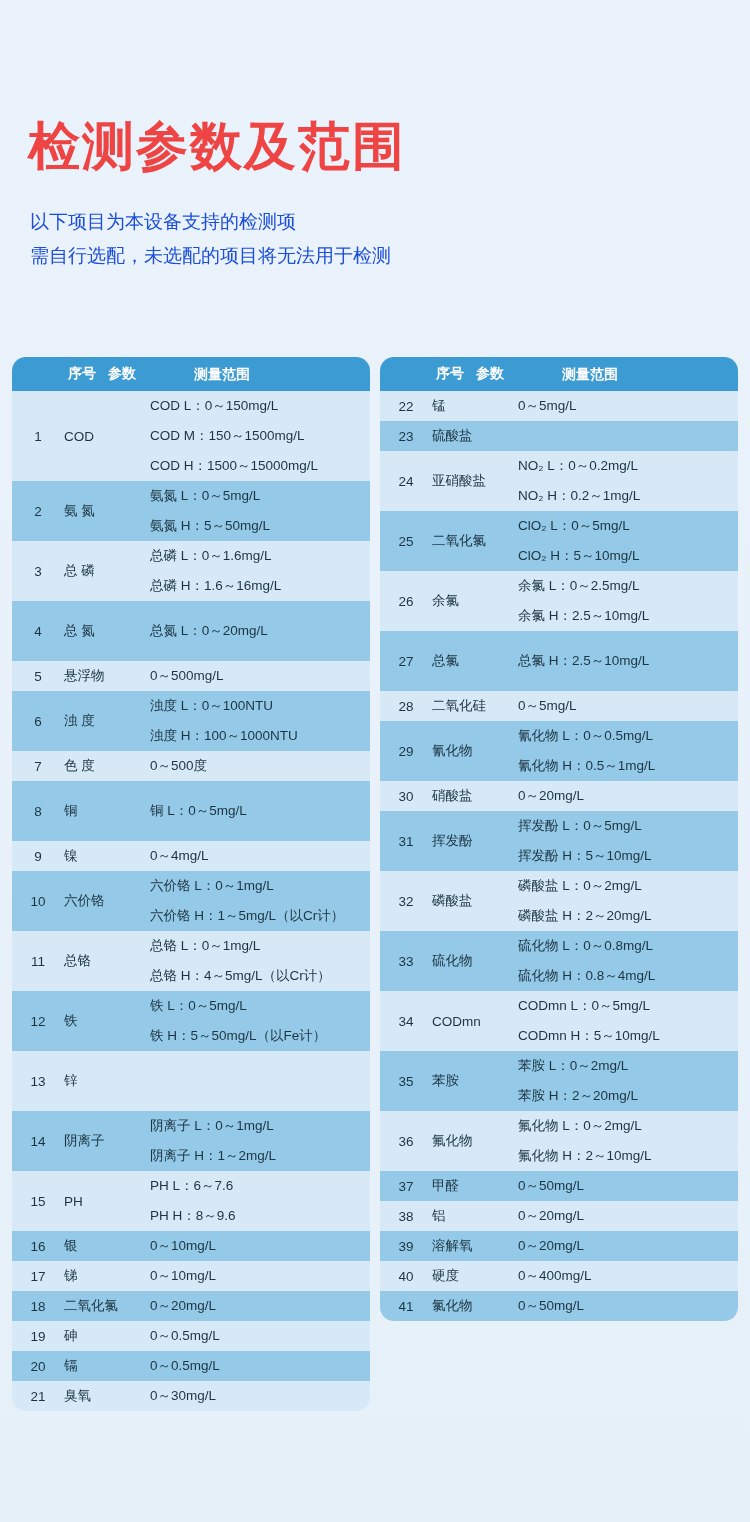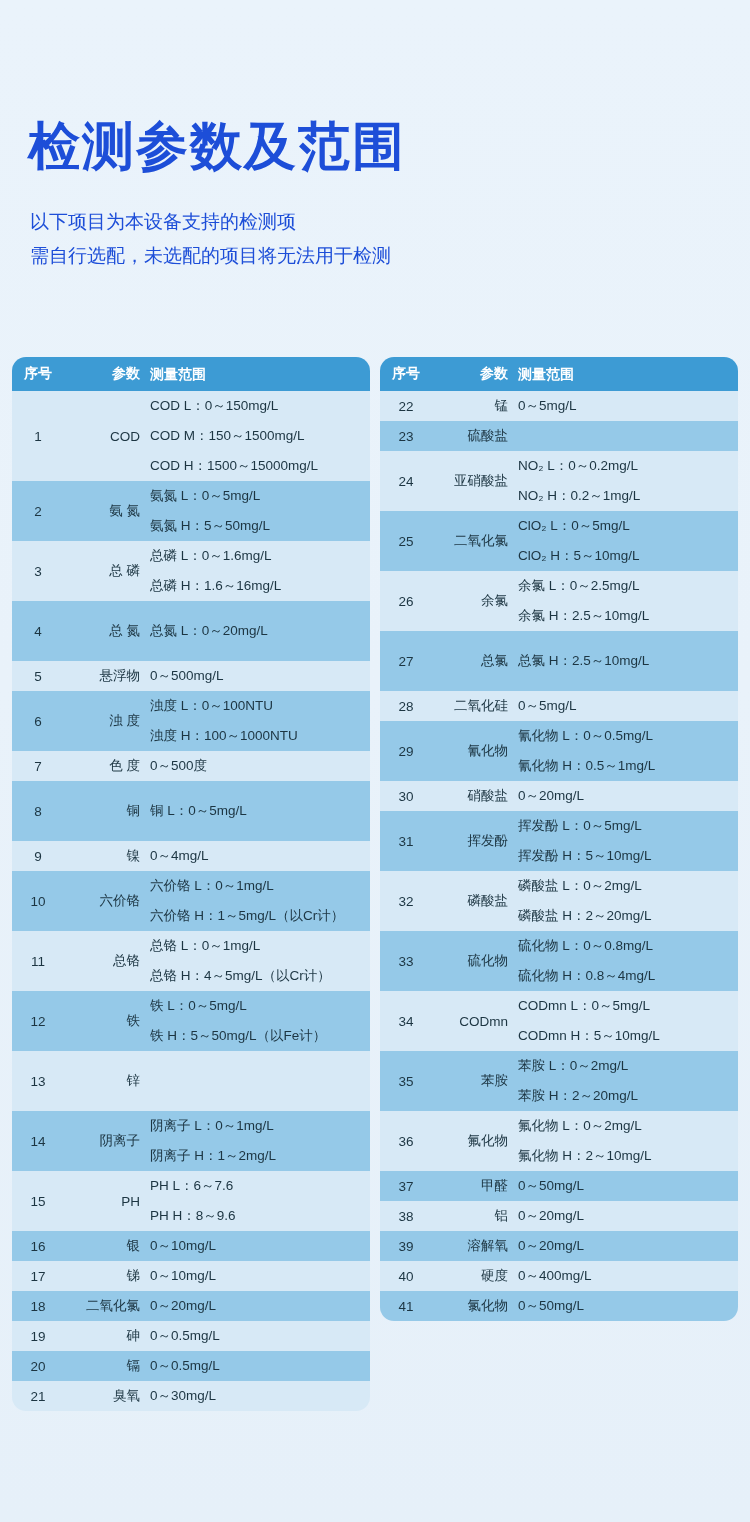--- a/index.html
+++ b/index.html
@@ -21,21 +21,21 @@
     box-sizing: border-box;
     padding: 0 20px;
   }
   .title {
     position: absolute;
     left: 28px;
     top: 118px;
     font-size: 52px;
     font-weight: bold;
     letter-spacing: 2px;
-    color: #1d4ed8;
+    color: #ef4444;
     line-height: 1.1;
   }
   .subtitle {
     position: absolute;
     left: 30px;
     top: 205px;
     font-size: 19px;
     color: #1d4ed8;
     line-height: 34px;
   }
@@ -52,20 +52,21 @@
   }
   .hdr {
     background: #3d9bd4;
     color: #ffffff;
     font-size: 14px;
     font-weight: bold;
     border-radius: 14px 14px 0 0;
     height: 34px;
     display: flex;
     align-items: center;
+    padding-left: 44px;
   }
   .row {
     display: flex;
     font-size: 13.5px;
     color: #1c3542;
     min-height: 30px;
     align-items: center;
   }
   .row.alt0 { background: #d7e9f6; }
   .row.alt1 { background: #95c9e8; }
@@ -73,21 +74,21 @@
   .row.r3 { min-height: 90px; }
   .row.last-round { border-radius: 0 0 14px 14px; }
   .c-no {
     width: 52px;
     text-align: center;
     flex: none;
   }
   .hdr .c-no { width: 52px; }
   .c-param {
     width: 76px;
-    text-align: right;
+    text-align: left;
     flex: none;
   }
   .c-range {
     flex: 1;
     padding-left: 10px;
     line-height: 30px;
   }
   .hdr .c-range { padding-left: 10px; }
   .lines span {
     display: block;

